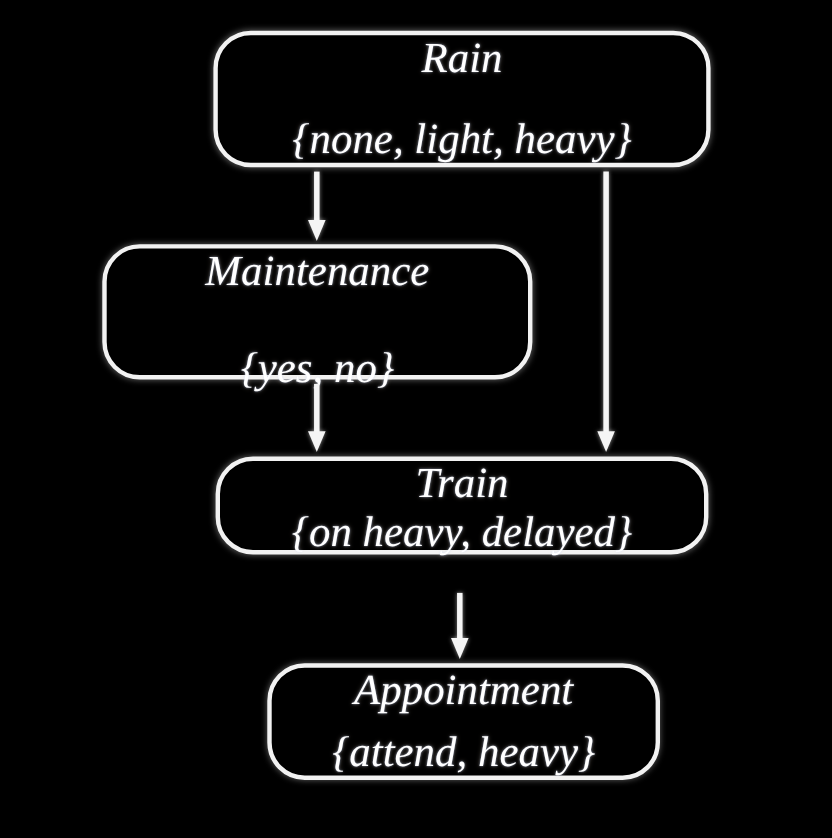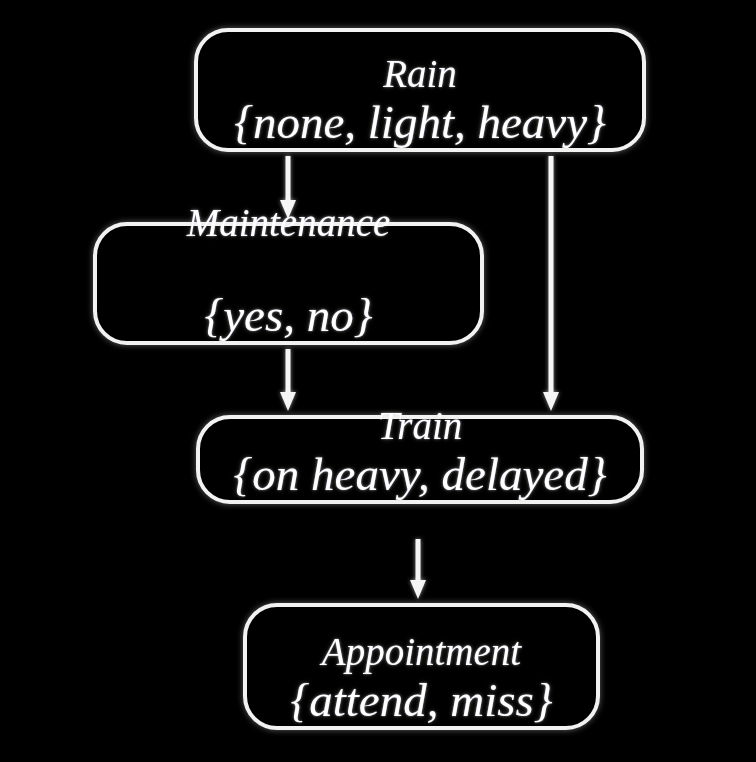--- a/index.html
+++ b/index.html
@@ -18,37 +18,37 @@
   }
   .node {
     position: absolute;
     box-sizing: border-box;
     background: #000000;
     border: 4px solid #f2f2f2;
     border-radius: 34px;
     display: flex;
     flex-direction: column;
     align-items: center;
-    justify-content: flex-end;
+    justify-content: space-between;
     box-shadow: 0 0 6px rgba(255,255,255,0.38);
   }
   .node-label {
     font-style: italic;
     color: #ffffff;
     line-height: 1.08;
     text-align: center;
     white-space: nowrap;
     text-shadow: 0 0 2px rgba(200,215,255,0.65), 0 0 5px rgba(255,235,205,0.30);
   }
   .node-name {
     font-size: 39px;
     margin-bottom: 2px;
   }
   .node-domain {
-    font-size: 47px;
+    font-size: 39px;
   }
   .edge {
     position: absolute;
     overflow: visible;
   }
   .edge-line {
     stroke: #f5f5f5;
     stroke-width: 5;
     filter: drop-shadow(0 0 2px rgba(255,255,255,0.55));
   }
@@ -70,23 +70,23 @@
   <div class="node" style="left: 93px; top: 222px; width: 391px; height: 123px; gap: 44px;">
     <div class="node-label node-name">Maintenance</div>
     <div class="node-label node-domain">{yes, no}</div>
   </div>
 
   <div class="node" style="left: 196px; top: 415px; width: 448px; height: 89px;">
     <div class="node-label node-name">Train</div>
     <div class="node-label node-domain">{on heavy, delayed}</div>
   </div>
 
-  <div class="node" style="left: 243px; top: 603px; width: 357px; height: 127px;">
+  <div class="node" style="left: 243px; top: 603px; width: 357px; height: 106px;">
     <div class="node-label node-name">Appointment</div>
-    <div class="node-label node-domain">{attend, miss}</div>
+    <div class="node-label node-domain">{attend, heavy}</div>
   </div>
 
   <svg class="edge" width="28" height="63" viewBox="0 0 28 63" style="left: 274px; top: 156px;">
       <line x1="14" y1="0" x2="14" y2="47" class="edge-line"></line>
       <polygon points="6,44 22,44 14,63" class="edge-head"></polygon>
     </svg>
   <svg class="edge" width="28" height="255" viewBox="0 0 28 255" style="left: 537px; top: 156px;">
       <line x1="14" y1="0" x2="14" y2="239" class="edge-line"></line>
       <polygon points="6,236 22,236 14,255" class="edge-head"></polygon>
     </svg>

